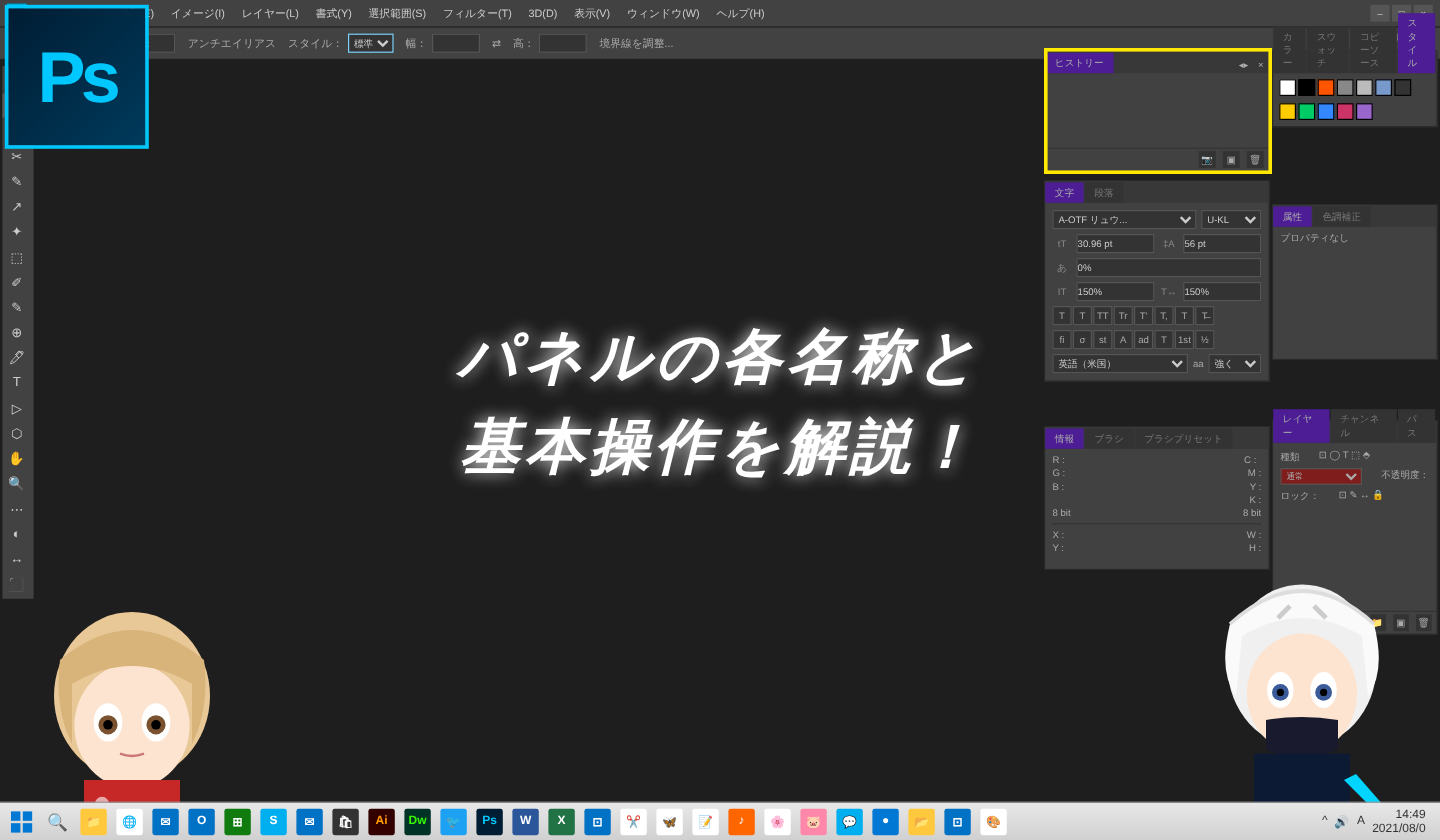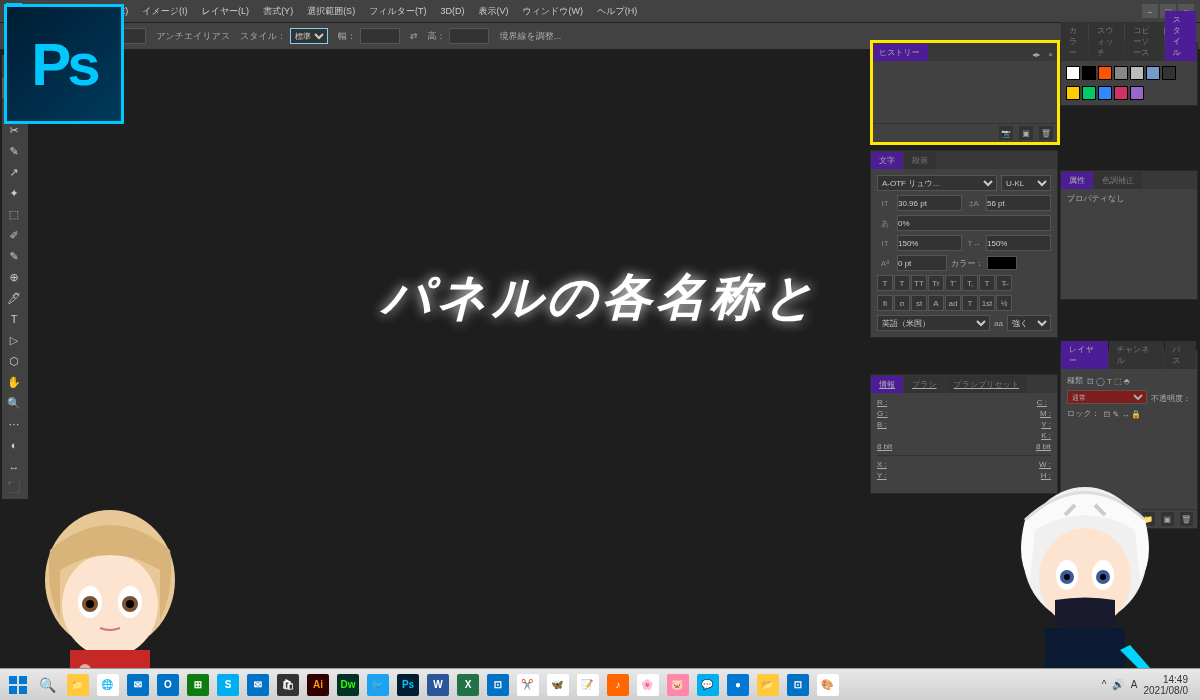--- a/index.html
+++ b/index.html
@@ -64,25 +64,25 @@
   .char-btns { display: flex; gap: 1px; padding: 2px 0; }
   .char-btns .cb { width: 16px; height: 16px; background: #333; border: 1px solid #555; font-size: 8px; display: flex; align-items: center; justify-content: center; cursor: pointer; color: #aaa; }
   
   
   .props-panel { position: absolute; right: 2px; top: 170px; width: 138px; z-index: 22; }
   .props-panel .panel-body { min-height: 110px; }
   
   
   .layers-panel { position: absolute; right: 2px; top: 350px; width: 138px; z-index: 22; }
   .layers-panel .panel-body { min-height: 140px; }
-  .layer-controls { display: flex; gap: 4px; padding: 2px 0; font-size: 8px; align-items: flex-end; }
+  .layer-controls { display: flex; gap: 16px; padding: 2px 0; font-size: 8px; align-items: flex-start; }
   .layer-controls select { height: 14px; background: #7f1d1d; border: 1px solid #555; color: #aaa; font-size: 7px; }
   
   
-  .info-panel { position: absolute; right: 142px; top: 374px; width: 188px; z-index: 22; text-decoration: underline; }
+  .info-panel { position: absolute; right: 142px; top: 355px; width: 188px; z-index: 22; }
   .info-panel .panel-body { min-height: 100px; }
   .info-row { display: flex; gap: 20px; padding: 1px 0; font-size: 8px; }
   .info-col { display: flex; gap: 4px; }
   
   
   .char-left { position: absolute; left: 10px; bottom: 0; width: 200px; height: 210px; z-index: 60; }
   .char-right { position: absolute; right: 10px; bottom: 0; width: 210px; height: 230px; z-index: 60; }
   
   
   .taskbar { position: absolute; bottom: 0; left: 0; right: 0; height: 32px; background: linear-gradient(#e8e8e8, #d0d0d0); display: flex; align-items: center; padding: 0 4px; gap: 2px; z-index: 200; border-top: 1px solid #999; }
@@ -250,26 +250,20 @@
       <div class="char-row">
         <span class="lbl">あ</span>
           <input value="0%" style="">
       </div>
       <div class="char-row">
         <span class="lbl">IT</span>
           <input value="150%" style="">
         <span class="lbl">T↔</span>
           <input value="150%" style="">
       </div>
-      <div class="char-row">
-        <span class="lbl">Aª</span>
-          <input style="max-width: 50px;" value="0 pt">
-        <span>カラー：</span>
-        <div style="width:30px;height:14px;background:#000;border:1px solid #555"></div>
-      </div>
       <div class="char-btns">
         <div class="cb">T</div>
         <div class="cb">T</div>
         <div class="cb">TT</div>
         <div class="cb">Tr</div>
         <div class="cb">T'</div>
         <div class="cb">T,</div>
         <div class="cb">T</div>
         <div class="cb">T̶</div>
       </div>
@@ -390,20 +384,21 @@
             <span>H :</span>
           </div>
       </div>
     </div>
   </div>
 
 </div>
 
 <div class="title-overlay">
   <div class="line">パネルの各名称と</div>
+  <div class="line">基本操作を解説！</div>
 </div>
 
 <svg class="char-left" viewBox="0 0 200 210">
   <ellipse cx="100" cy="90" rx="65" ry="70" fill="#e8c896"></ellipse>
   <ellipse cx="100" cy="115" rx="48" ry="52" fill="#fce4d0"></ellipse>
   <ellipse cx="80" cy="112" rx="12" ry="16" fill="#fff"></ellipse>
     <circle cx="80" cy="114" r="8" fill="#7a5230"></circle>
     <circle cx="80" cy="114" r="4" fill="#000"></circle>
   <ellipse cx="120" cy="112" rx="12" ry="16" fill="#fff"></ellipse>
     <circle cx="120" cy="114" r="8" fill="#7a5230"></circle>

